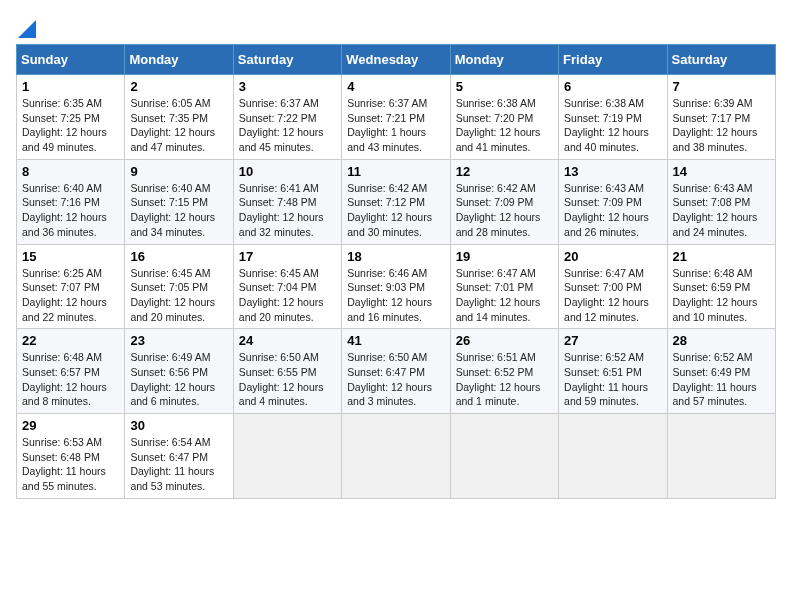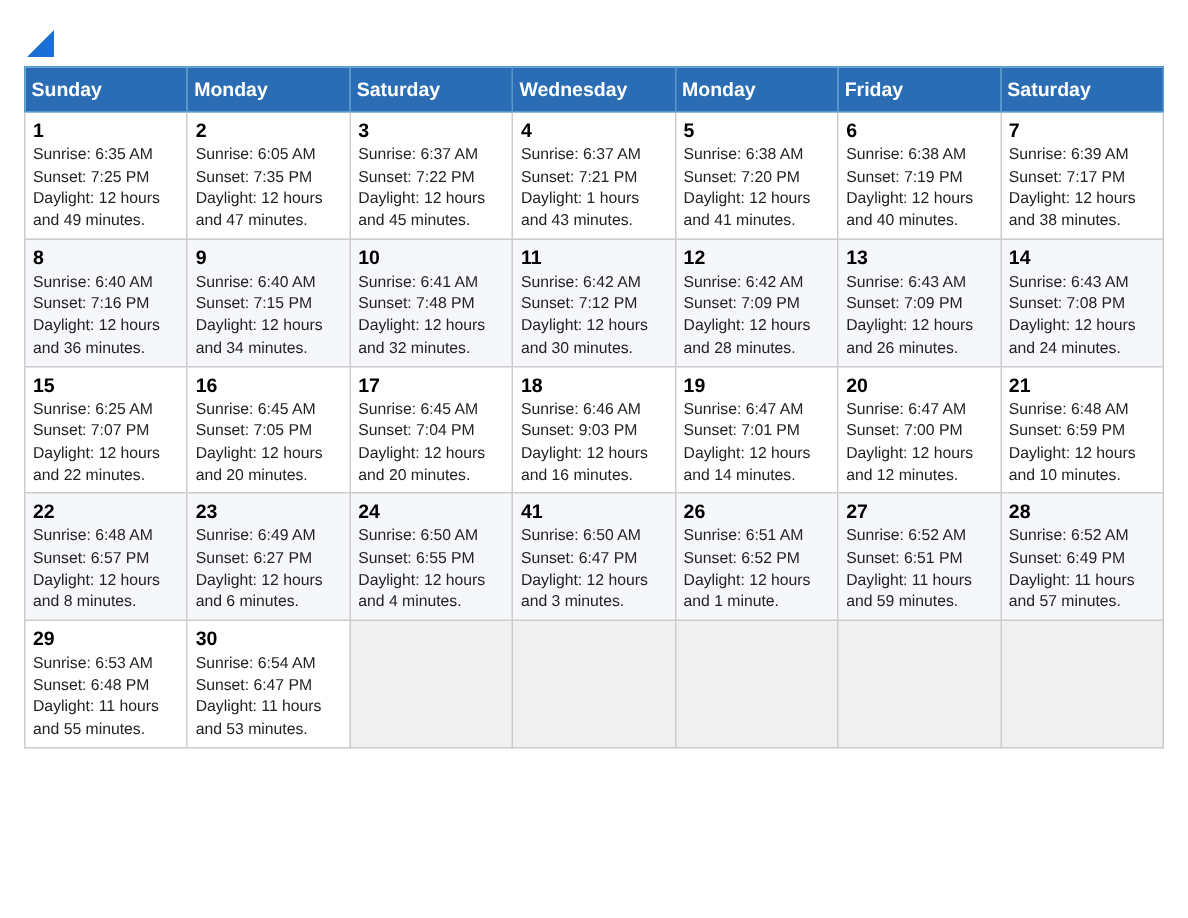--- a/index.html
+++ b/index.html
@@ -249,21 +249,21 @@
       <tr>
         <td>
           <span class="day-num">22</span>
           <div class="cell-text">Sunrise: 6:48 AM</div>
           <div class="cell-text">Sunset: 6:57 PM</div>
           <div class="cell-text">Daylight: 12 hours and 8 minutes.</div>
         </td>
         <td>
           <span class="day-num">23</span>
           <div class="cell-text">Sunrise: 6:49 AM</div>
-          <div class="cell-text">Sunset: 6:27 PM</div>
+          <div class="cell-text">Sunset: 6:56 PM</div>
           <div class="cell-text">Daylight: 12 hours and 6 minutes.</div>
         </td>
         <td>
           <span class="day-num">24</span>
           <div class="cell-text">Sunrise: 6:50 AM</div>
           <div class="cell-text">Sunset: 6:55 PM</div>
           <div class="cell-text">Daylight: 12 hours and 4 minutes.</div>
         </td>
         <td>
           <span class="day-num">41</span>

